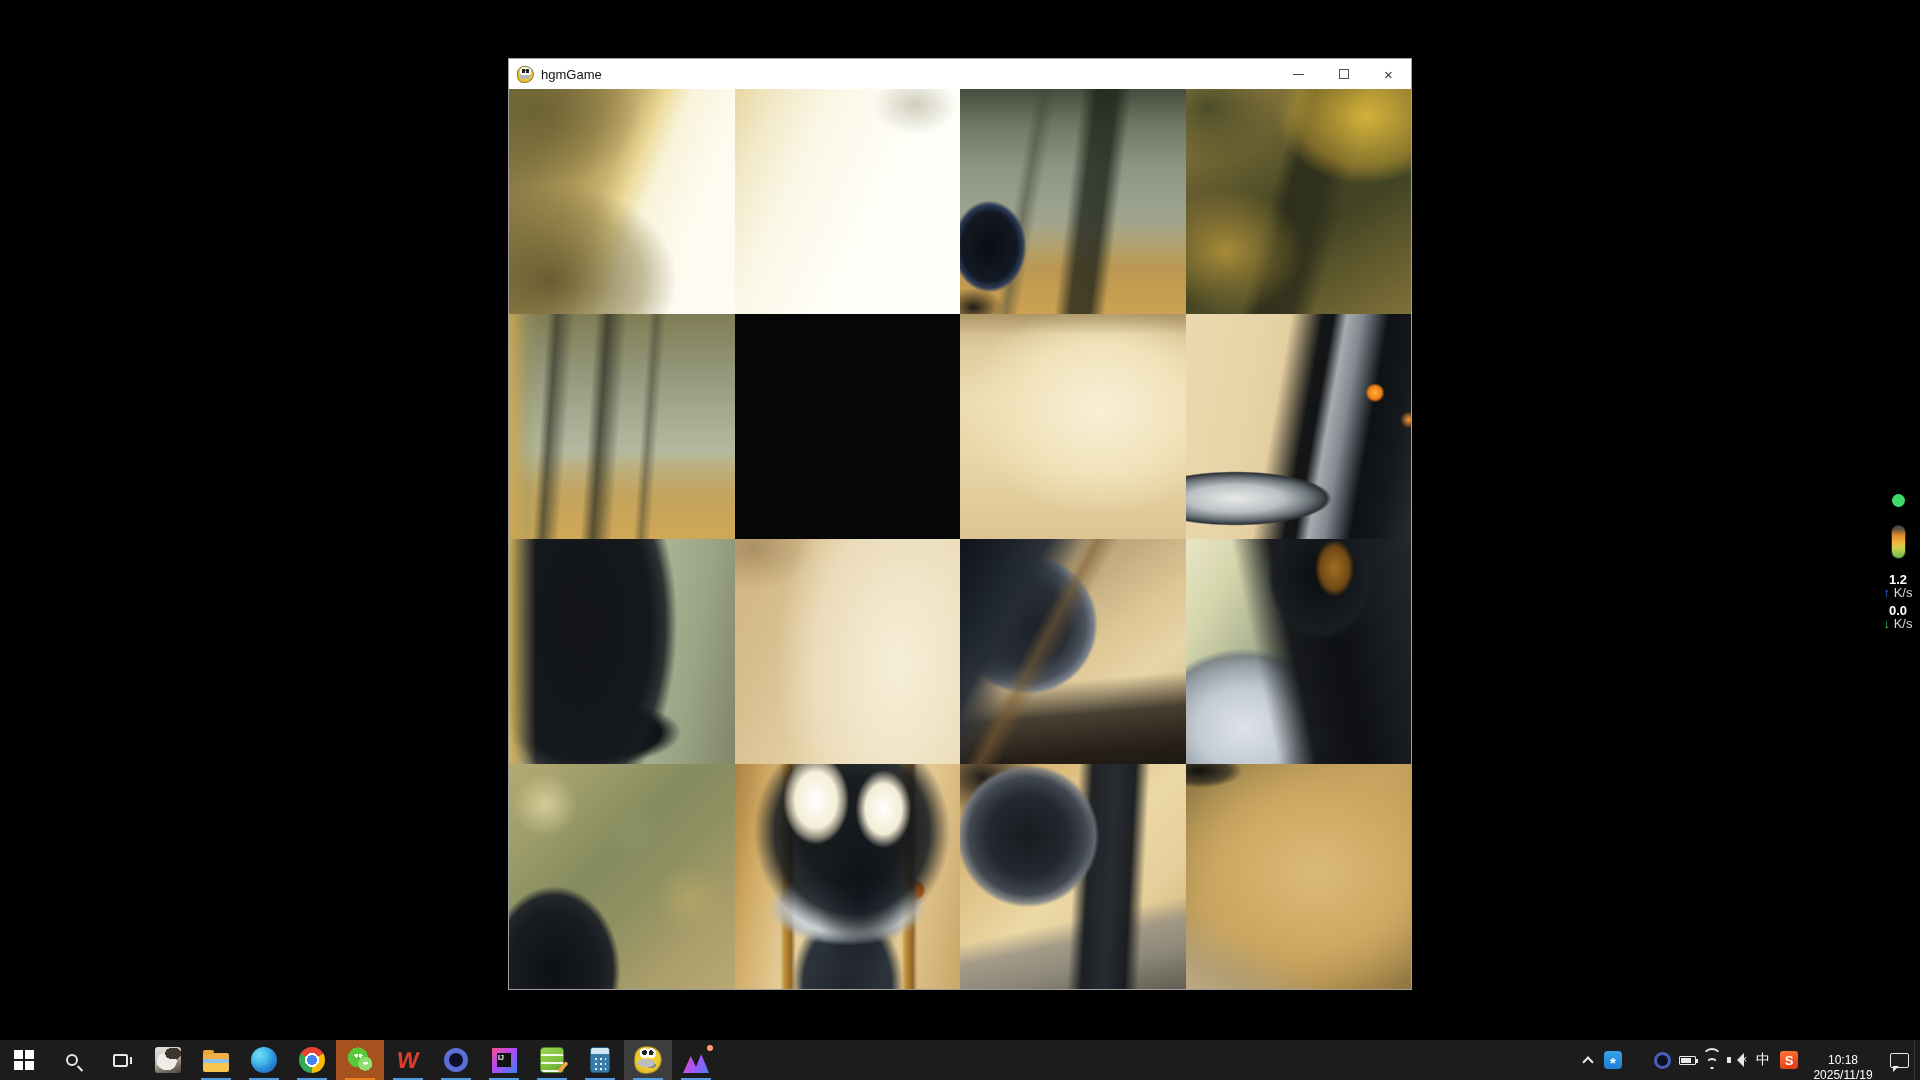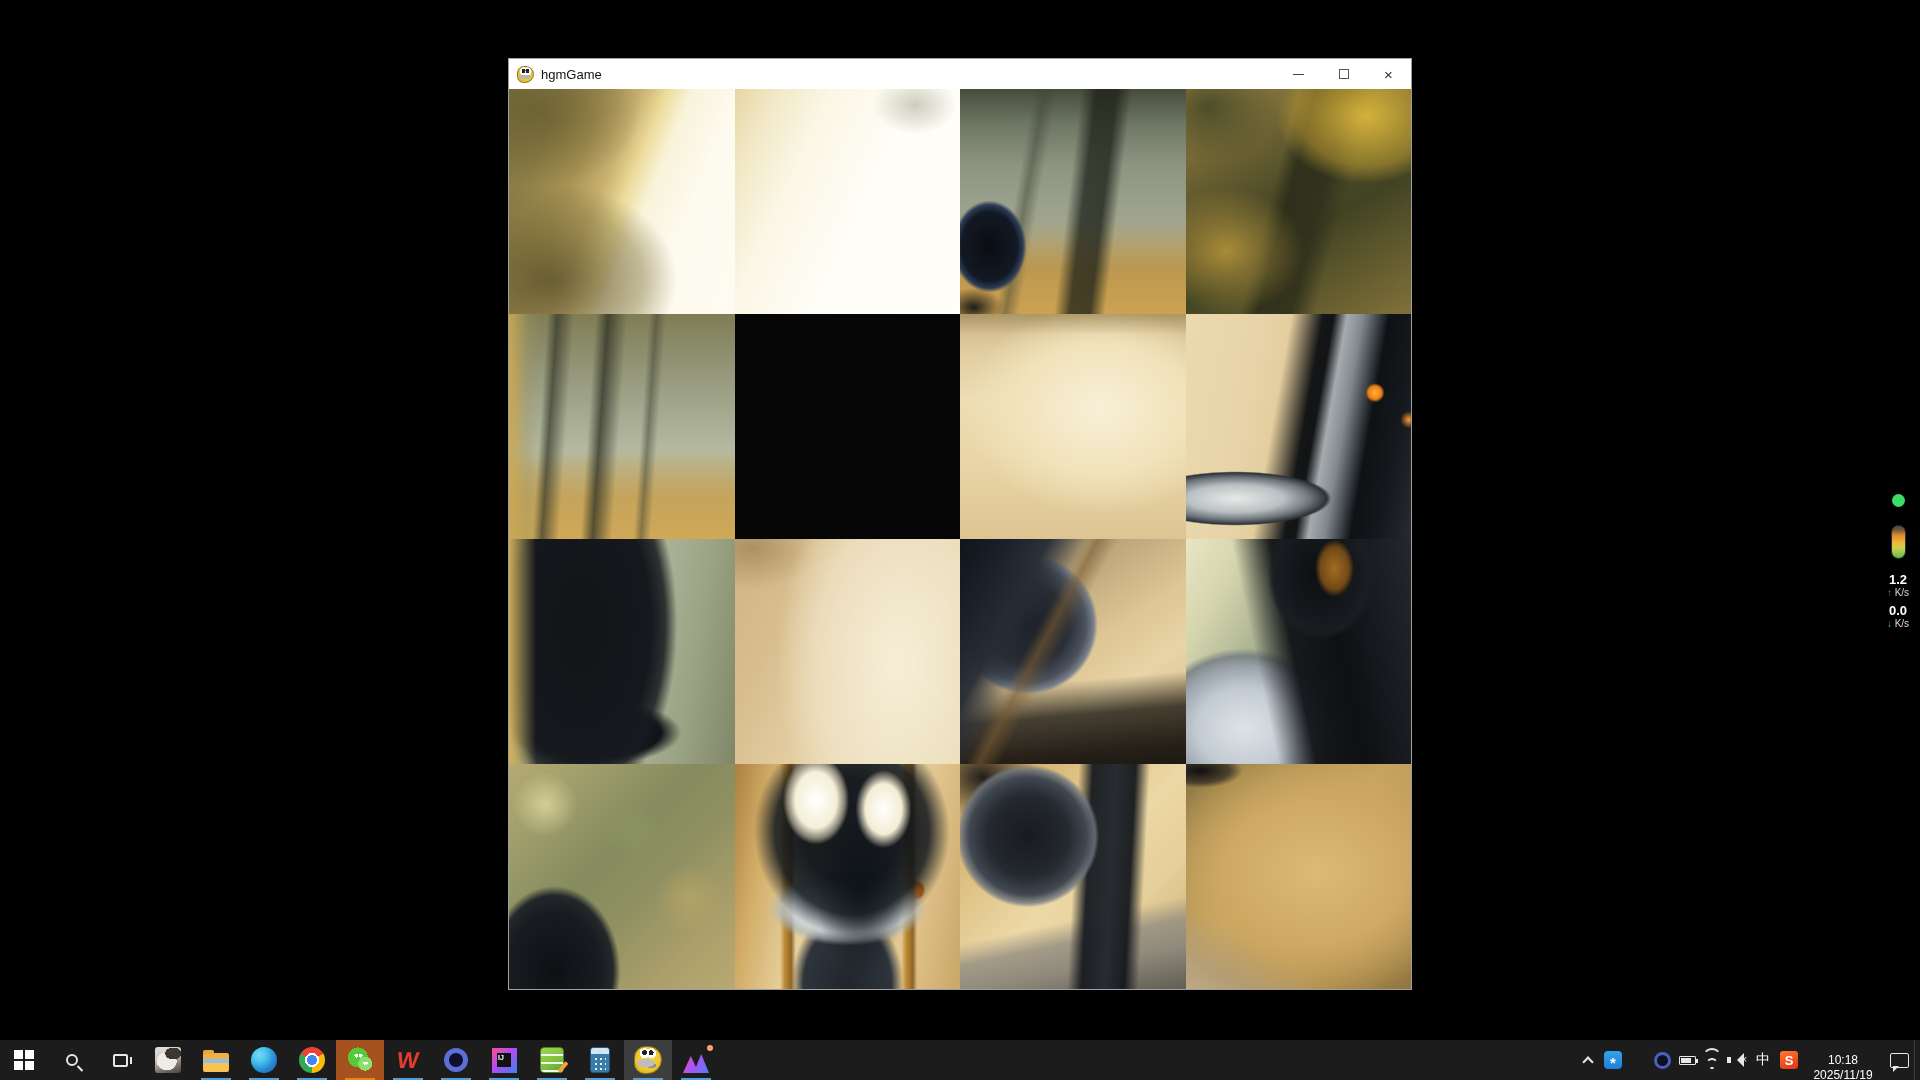--- a/index.html
+++ b/index.html
@@ -150,21 +150,21 @@
   .t-sogou{width:26px;} .t-clock{width:82px;margin-top:16px;} .t-action{width:30px;}
 
   
   .netspeed { position:absolute; right:6px; top:494px; width:32px; display:flex; flex-direction:column;
       align-items:center; color:#fff; }
   .ns-dot { width:13px; height:13px; border-radius:50%; margin-bottom:18px; }
   .ns-capsule { width:15px; height:34px; border-radius:8px; margin-bottom:14px;
       background:linear-gradient(180deg, #4a4a4a 0%, #6b5a3a 12%, #e0862c 28%, #efb53c 50%, #cfd14a 68%, #62bb4f 100%);
       border:1px solid #2e2e2e; }
   .ns-val { font-size:13px; font-weight:bold; line-height:14px; }
-  .ns-unit { font-size:10px; color:#d8d8d8; line-height:12px; margin-bottom:5px; }
+  .ns-unit { font-size:13px; color:#d8d8d8; line-height:12px; margin-bottom:5px; }
 </style>
 </head>
 <body>
 
 <div class="game-window">
   <div class="titlebar">
     <span class="pyg-mini"></span>
     <span class="win-title">hgmGame</span>
     <div class="win-controls">
       <div class="win-btn" title="Minimize">

